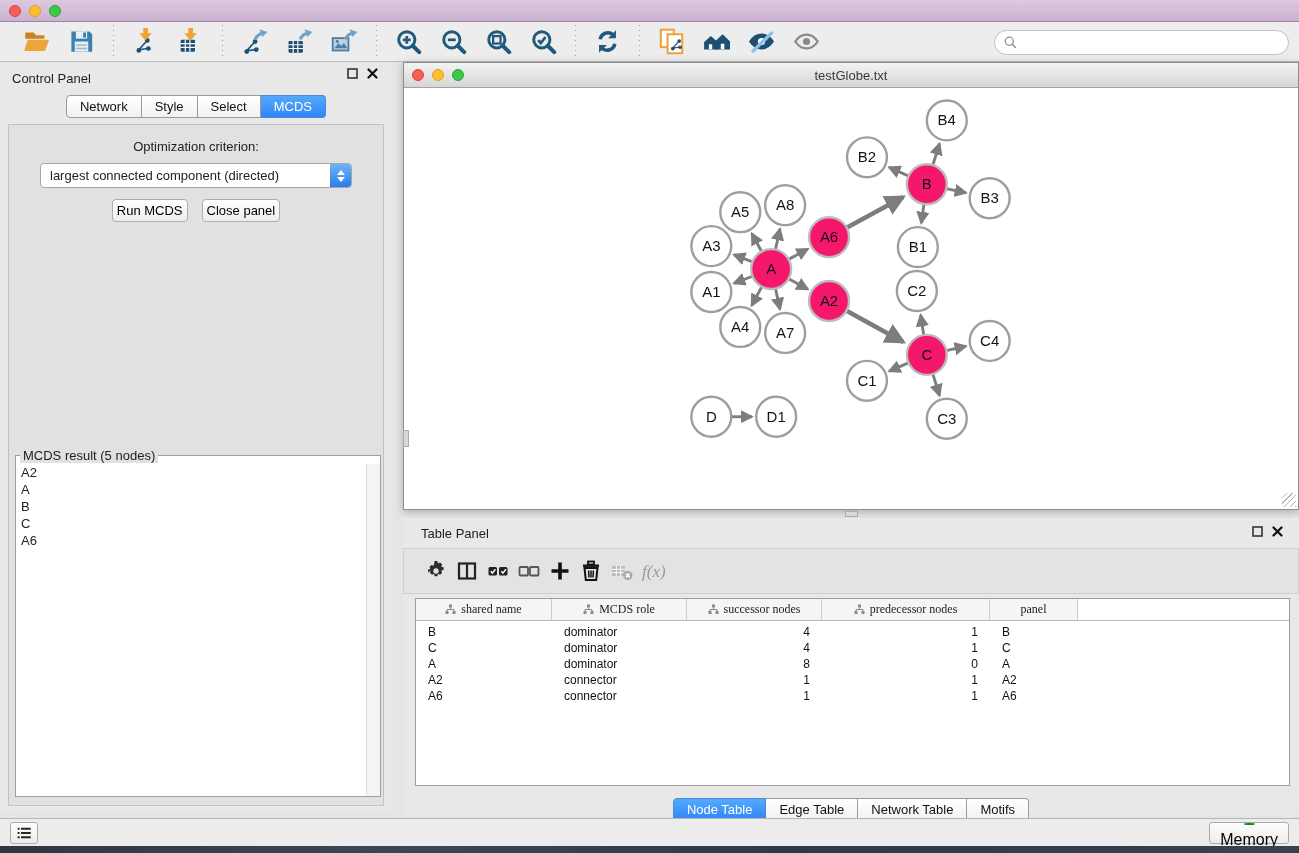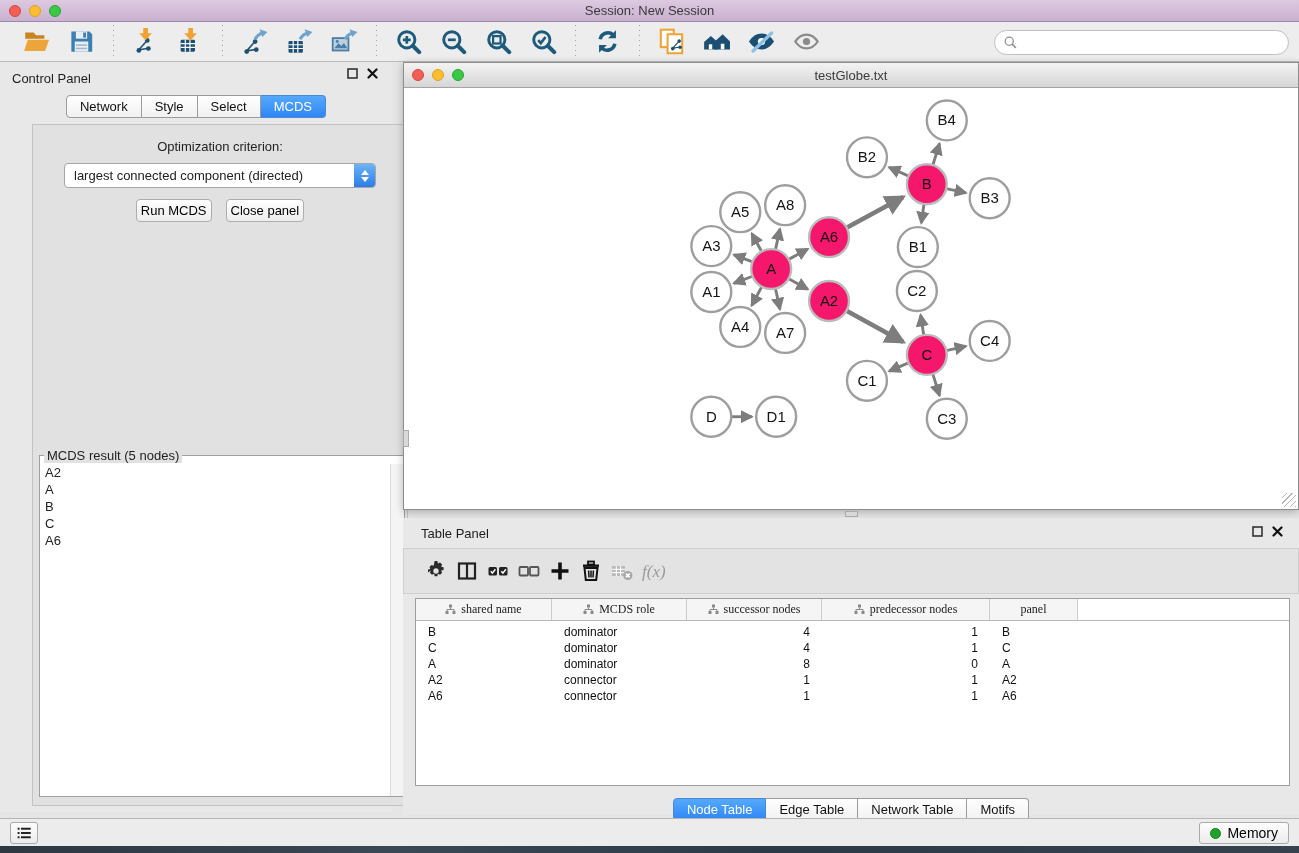--- a/index.html
+++ b/index.html
@@ -35,21 +35,21 @@
 
   
   .control-panel { position:absolute; left:0; top:62px; width:392px; height:750px; background:#e8e8e8; }
   .cp-tabs { position:absolute; left:0; top:33px; width:392px; display:flex; justify-content:center; }
   .seg { border:1px solid #9b9b9b; border-left:none; background:linear-gradient(#ffffff,#f1f1f1);
          font-size:13px; color:#111; padding:3px 13px; height:23px; cursor:default; font-family:"Liberation Sans",sans-serif;}
   .seg:first-child { border-left:1px solid #9b9b9b; border-radius:4px 0 0 4px;text-align:center; }
   .seg:last-child { border-radius:0 4px 4px 0; }
   .seg.active { background:linear-gradient(#55a9fc,#2f86f6); color:#fff; border-color:#4a89d8; }
   .cp-content { position:absolute; left:8px; top:62px; width:376px; height:682px;
-    background:#e1e1e1; border:1px solid #c2c2c2; border-radius:0;margin-left:24px; }
+    background:#e1e1e1; border:1px solid #c2c2c2; border-radius:0; }
   .opt-label { text-align:center; margin-top:14px; font-size:13px; }
   .dropdown { position:relative; margin:9px auto 0; width:312px; height:25px; background:#fff;
     border:1px solid #a6a6a6; border-radius:4px; display:flex; align-items:center; }
   .dropdown .val { padding-left:9px; font-size:13px; flex:1; }
   .stepper { width:21px; height:23px; border-radius:0 3px 3px 0;
     background:linear-gradient(#6db3f8,#2a7de8); display:flex; flex-direction:column; align-items:center; justify-content:center; gap:2px;}
   .stepper i { width:0; height:0; border-left:4px solid transparent; border-right:4px solid transparent; }
   .stepper .up { border-bottom:5px solid #fff; }
   .stepper .dn { border-top:5px solid #fff; }
   .btn-row { display:flex; justify-content:center; gap:14px; margin-top:11px; }
@@ -92,37 +92,36 @@
   .tbl-tabs { position:absolute; left:0; top:280px; width:896px; display:flex; justify-content:center; }
 
   
   .statusbar { position:absolute; left:0; top:818px; width:1299px; height:28px;
     background:#ececec; border-top:1px solid #b5b5b5; }
   .sb-left-btn { position:absolute; left:10px; top:3px; width:28px; height:22px;
     background:linear-gradient(#fdfdfd,#ececec); border:1px solid #ababab; border-radius:3px;
     display:flex; align-items:center; justify-content:center; }
   .memory-btn { position:absolute; right:10px; top:3px; height:22px; padding:0 10px;
     background:linear-gradient(#fdfdfd,#ececec); border:1px solid #ababab; border-radius:3px;
-    display:flex; align-items:center; gap:6px; font-size:14px; }
+    display:flex; align-items:center; gap:6px; font-size:16px;flex-direction:column; }
   .mem-dot { width:11px; height:11px; border-radius:50%; background:#1fa32b; border:1px solid #177f20; }
   .wallpaper { position:absolute; left:0; top:846px; width:1299px; height:7px;
     background:linear-gradient(90deg,#2c3742,#3a4754 30%,#2c3947 60%,#36424e); }
 </style>
 </head>
 <body>
 
 <div class="app">
 
   <div class="titlebar">
     <div class="lights">
       <span class="light red"></span>
       <span class="light yellow"></span>
       <span class="light green"></span>
     </div>
-    <div class="win-title">Session: New Session</div>
   </div>
 
   <div class="toolbar">
     <div id="main-toolbar" style="display:flex;align-items:center;">
         <button class="tb-btn">
           <svg width="27" height="27" viewBox="0 0 24 24">
             <path d="M2 4h7.5l2 2.5H19v3H2z" fill="#c8851f"></path>
             <path d="M1 20.5l3.2-10h19l-3.6 10z" fill="#eda53b"></path>
           </svg>
         </button>

